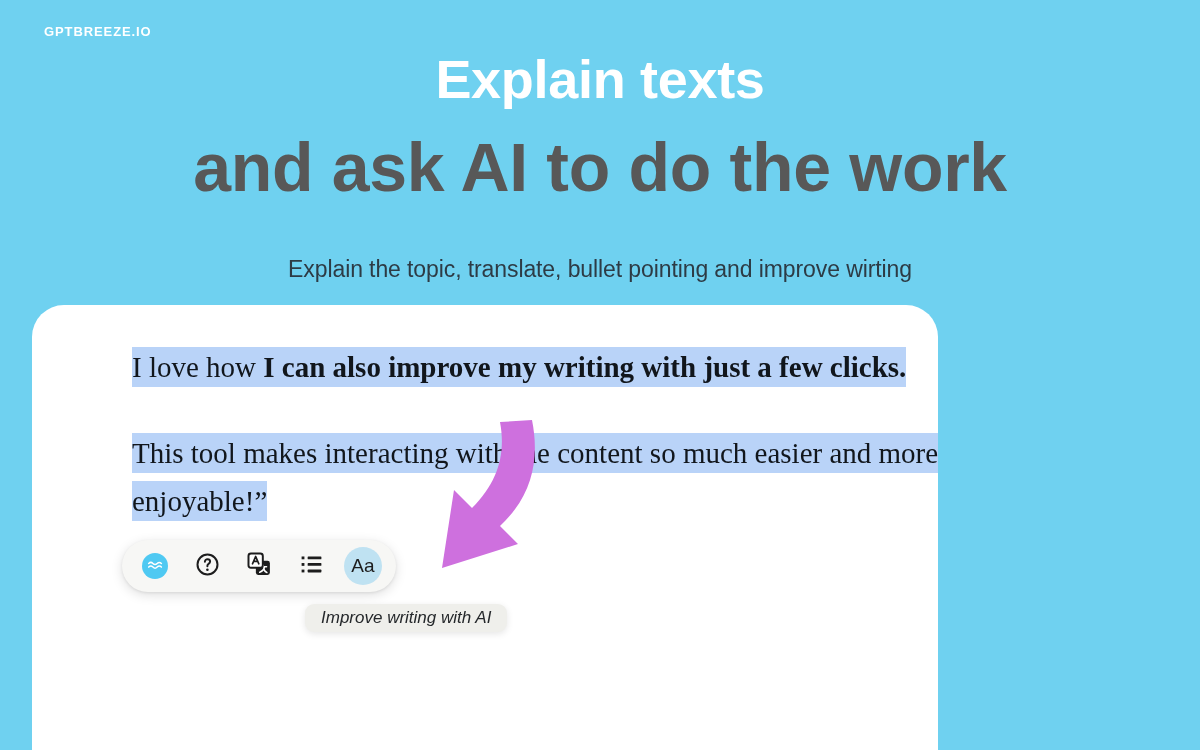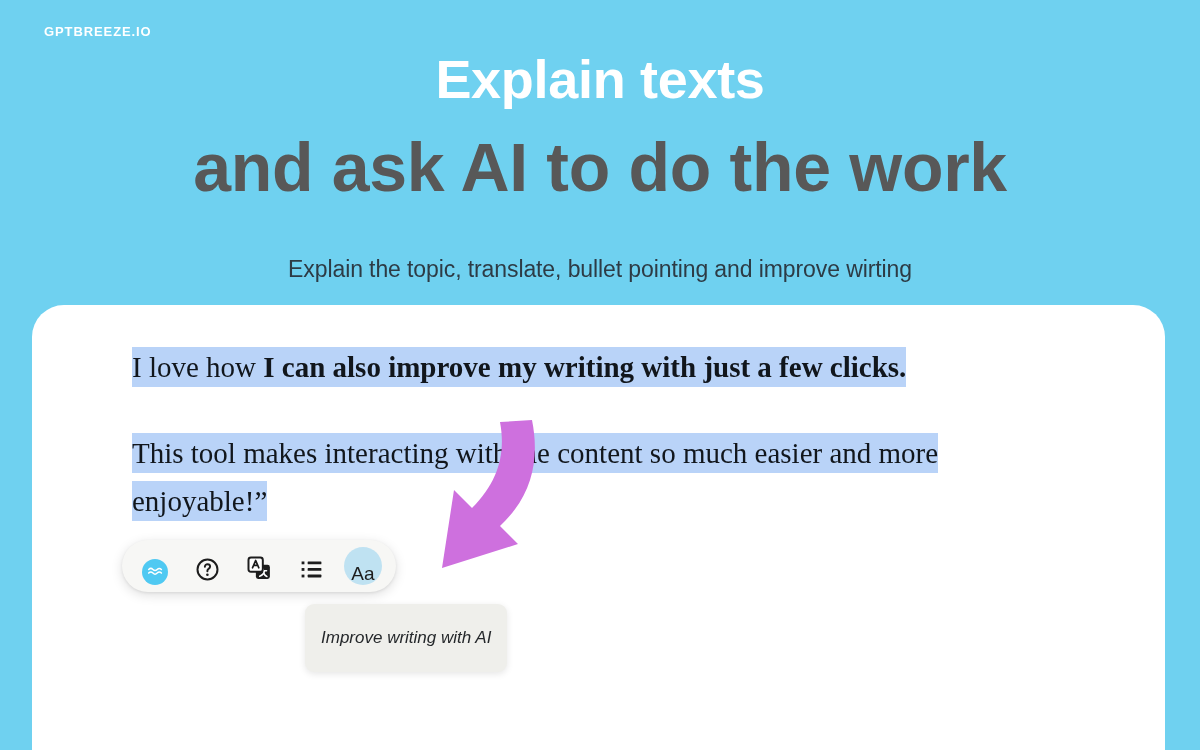--- a/index.html
+++ b/index.html
@@ -64,21 +64,21 @@
     font-size: 23px;
     font-weight: 400;
     letter-spacing: -0.1px;
   }
 
   
   .card {
     position: absolute;
     left: 32px;
     top: 305px;
-    width: 1133px;
+    width: 906px;
     height: 445px;
     background: #ffffff;
     border-radius: 32px 32px 0 0;
     overflow: visible;
   }
 
   
   .doc {
     position: absolute;
     left: 100px;
@@ -112,21 +112,21 @@
     display: flex;
     align-items: center;
     gap: 14px;
     box-shadow: 0 3px 12px rgba(0,0,0,0.13), 0 1px 3px rgba(0,0,0,0.08);
   }
   .tb-btn {
     width: 38px;
     height: 38px;
     border-radius: 50%;
     display: flex;
-    align-items: flex-end;
+    align-items: center;
     justify-content: center;
     background: transparent;
     border: none;
     cursor: pointer;
     flex: none;
   }
   .tb-btn.active { background: #BFE2F2; }
 
   .logo-circle {
     width: 26px;
@@ -146,21 +146,21 @@
     letter-spacing: 0.2px;
   }
 
   
   .tooltip {
     position: absolute;
     left: 273px;
     top: 299px;
     background: #EFEFEB;
     border-radius: 9px;
-    padding: 24px 16px;
+    padding: 4px 16px;
     font-family: "Liberation Sans", sans-serif;
     font-style: italic;
     font-size: 17px;
     color: #25282b;
     box-shadow: 0 2px 7px rgba(0,0,0,0.10);
     white-space: nowrap;
   }
 
   
   .arrow {

